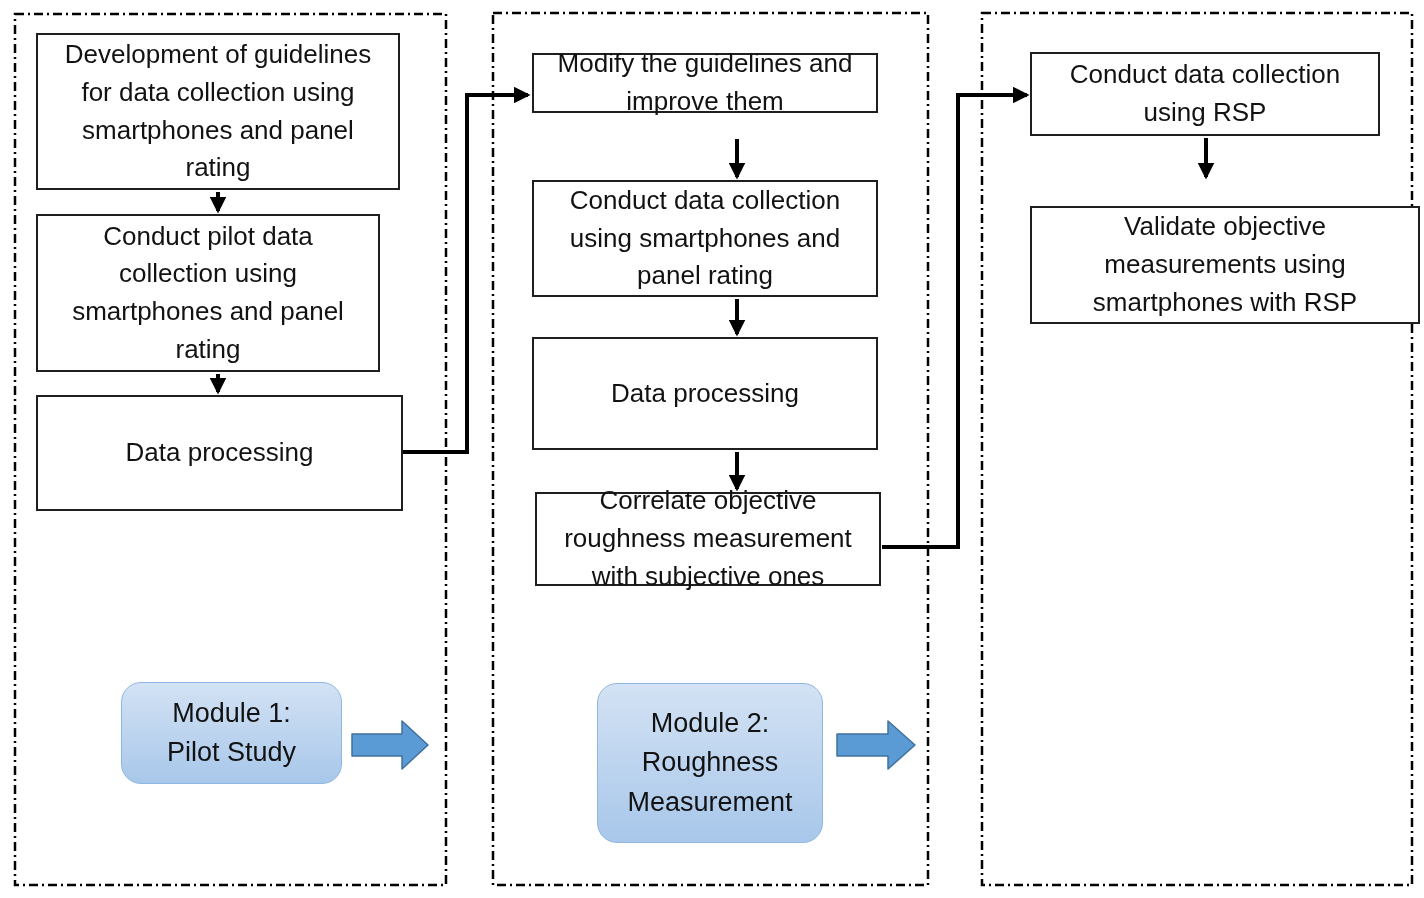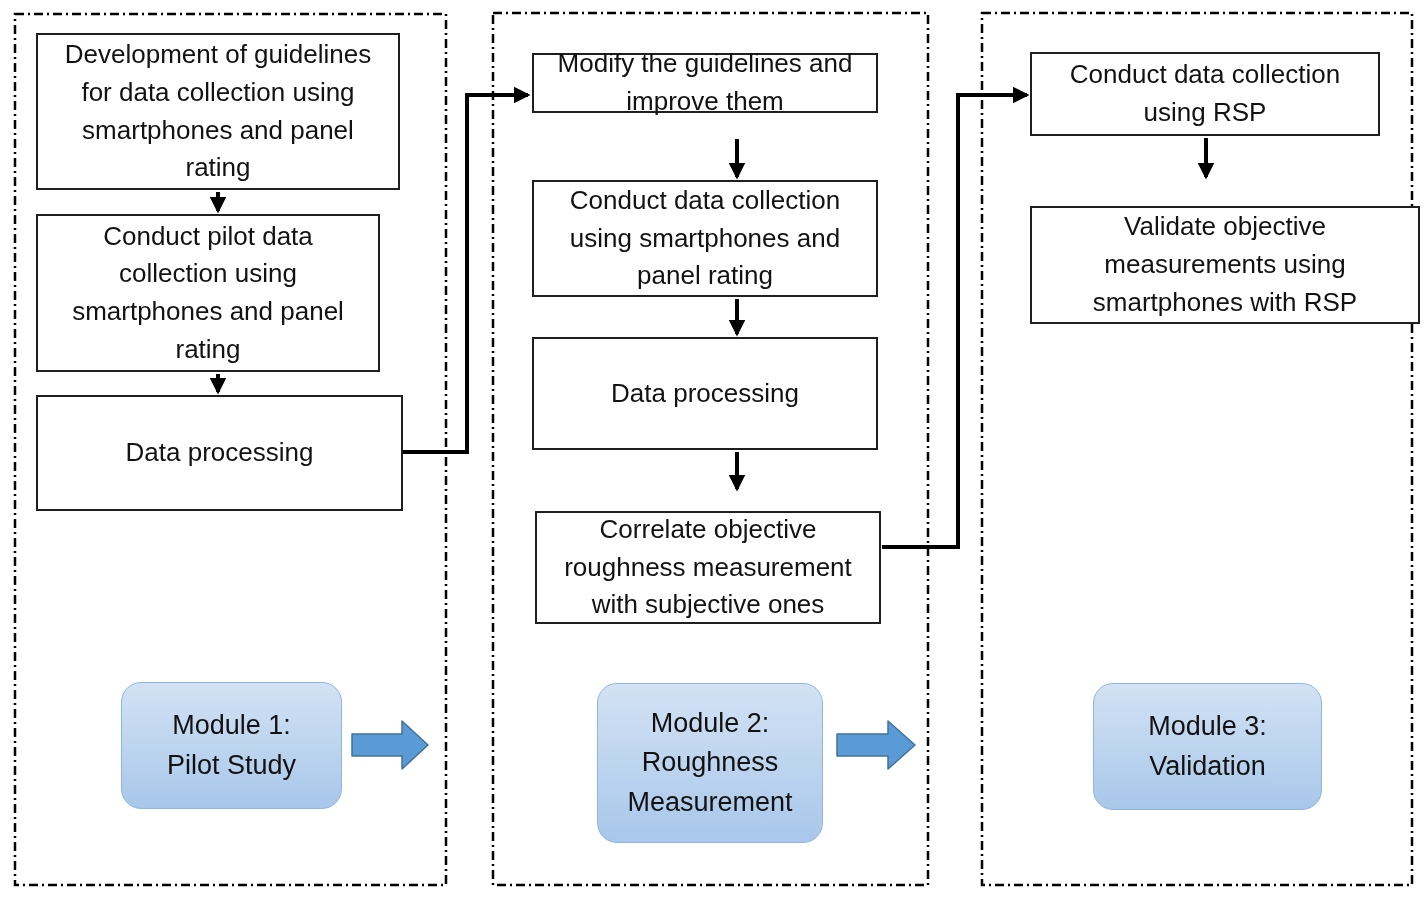--- a/index.html
+++ b/index.html
@@ -106,31 +106,29 @@
 smartphones and panel
 rating</div>
   <div class="box" style="left:36px; top:395px; width:367px; height:116px;">Data processing</div>
 
   <div class="box" style="left:532px; top:53px; width:346px; height:60px;">Modify the guidelines and
 improve them</div>
   <div class="box" style="left:532px; top:180px; width:346px; height:117px;">Conduct data collection
 using smartphones and
 panel rating</div>
   <div class="box" style="left:532px; top:337px; width:346px; height:113px;">Data processing</div>
-  <div class="box" style="left:535px; top:492px; width:346px; height:113px;margin-top:19px;">Correlate objective
+  <div class="box" style="left:535px; top:492px; width:346px; height:94px;">Correlate objective
 roughness measurement
 with subjective ones</div>
 
   <div class="box" style="left:1030px; top:52px; width:350px; height:84px;">Conduct data collection
 using RSP</div>
   <div class="box" style="left:1030px; top:176px; width:390px; height:118px;margin-top:30px;">Validate objective
 measurements using
 smartphones with RSP</div>
 
-  <div class="module" style="left:121px; top:682px; width:221px; height:127px;">Module 1:
+  <div class="module" style="left:121px; top:682px; width:221px; height:102px;">Module 1:
 Pilot Study</div>
   <div class="module" style="left:597px; top:683px; width:226px; height:160px;">Module 2:
 Roughness
 Measurement</div>
-  <div class="module" style="left:1093px; top:683px; width:229px; height:127px;">Module 3:
-Validation</div>
 
 </div>
 
 </body></html>

